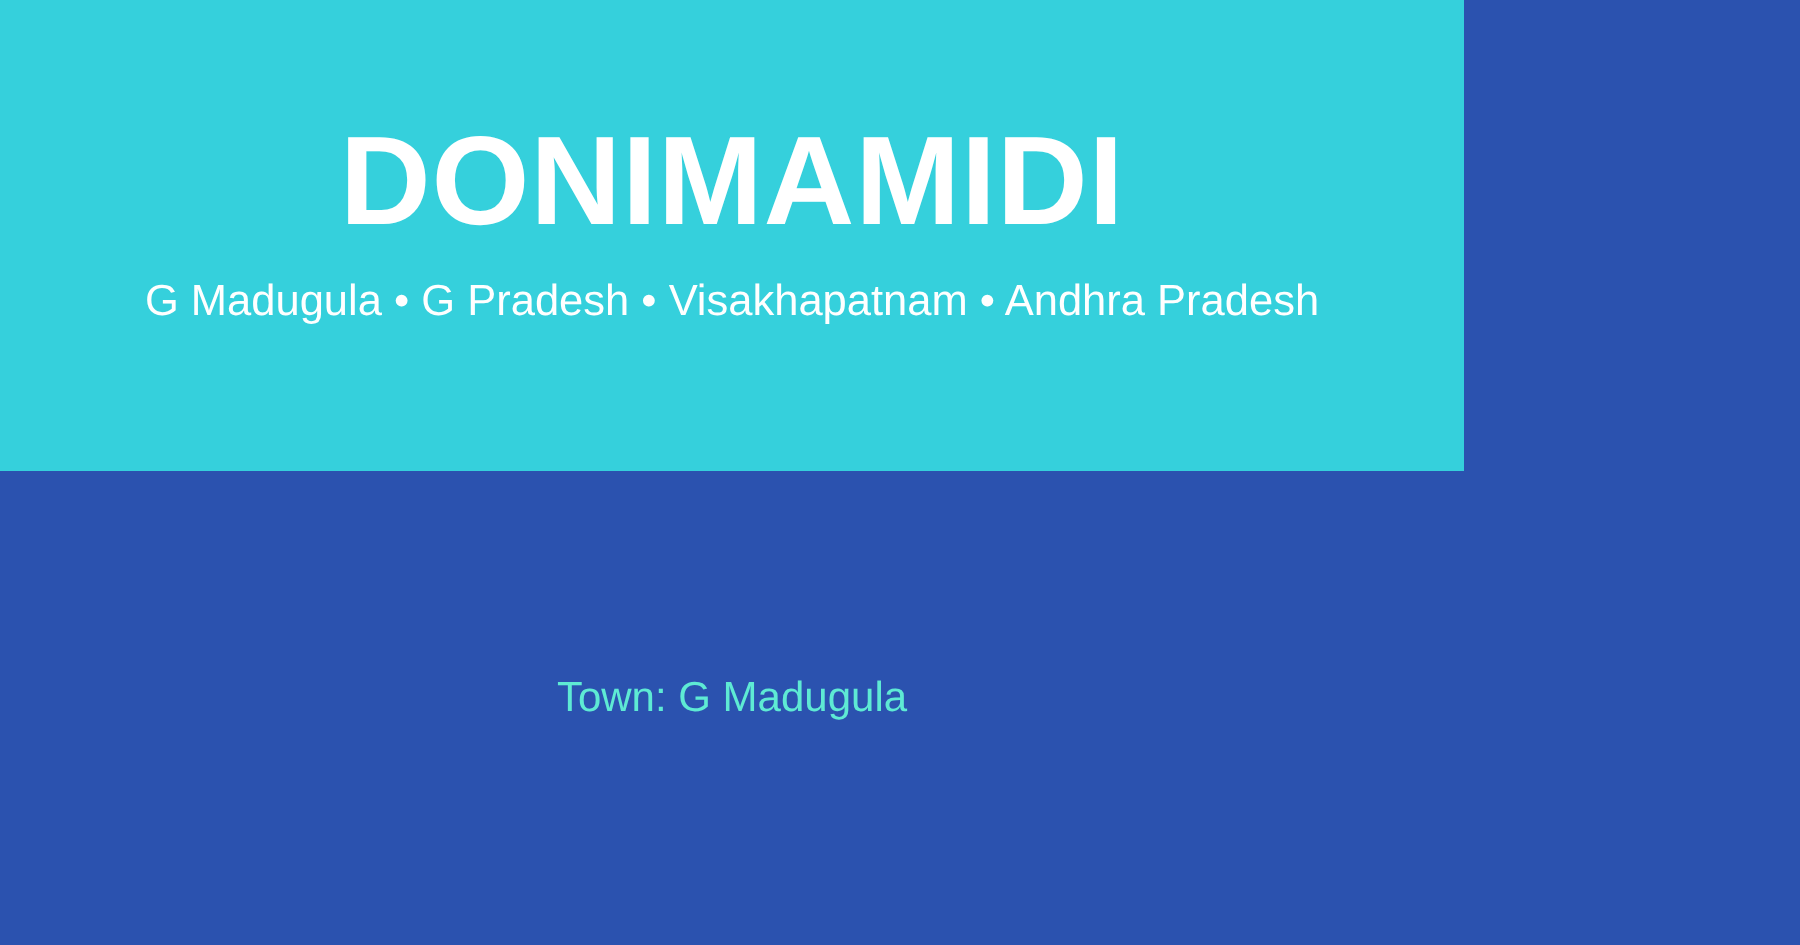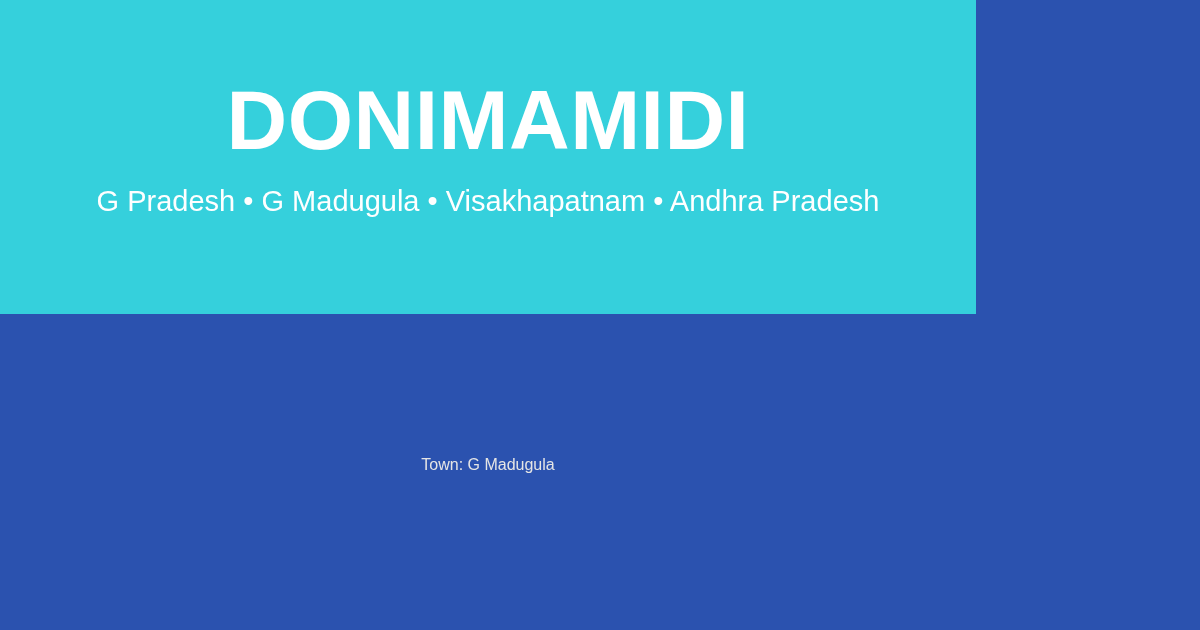--- a/index.html
+++ b/index.html
@@ -71,24 +71,24 @@
     top: 0;
     height: 316px;
     display: flex;
     align-items: center;
     justify-content: center;
     flex-direction: column;
     padding-bottom: 14px;
   }
 
   #detail-line {
-    font-size: 16px;
+    font-size: 28px;
     line-height: 1.3;
     font-weight: 400;
-    color: #e5e5e5;
+    color: #5eead4;
     white-space: nowrap;
   }
 
   #watermark {
     position: absolute;
     right: 28px;
     bottom: 12px;
     font-size: 22px;
     font-weight: 700;
     letter-spacing: -0.2px;
@@ -96,21 +96,21 @@
     white-space: nowrap;
   }
 </style>
 </head>
 <body>
 
 <div id="card">
 
   <div id="hero">
     <div id="hero-title">DONIMAMIDI</div>
-    <div id="hero-subtitle">G Pradesh • G Madugula • Visakhapatnam • Andhra Pradesh</div>
+    <div id="hero-subtitle">G Madugula • G Pradesh • Visakhapatnam • Andhra Pradesh</div>
   </div>
 
   <div id="body-panel">
     <div id="detail-block">
       <div id="detail-line">Town: G Madugula</div>
     </div>
   </div>
 
 </div>
 

